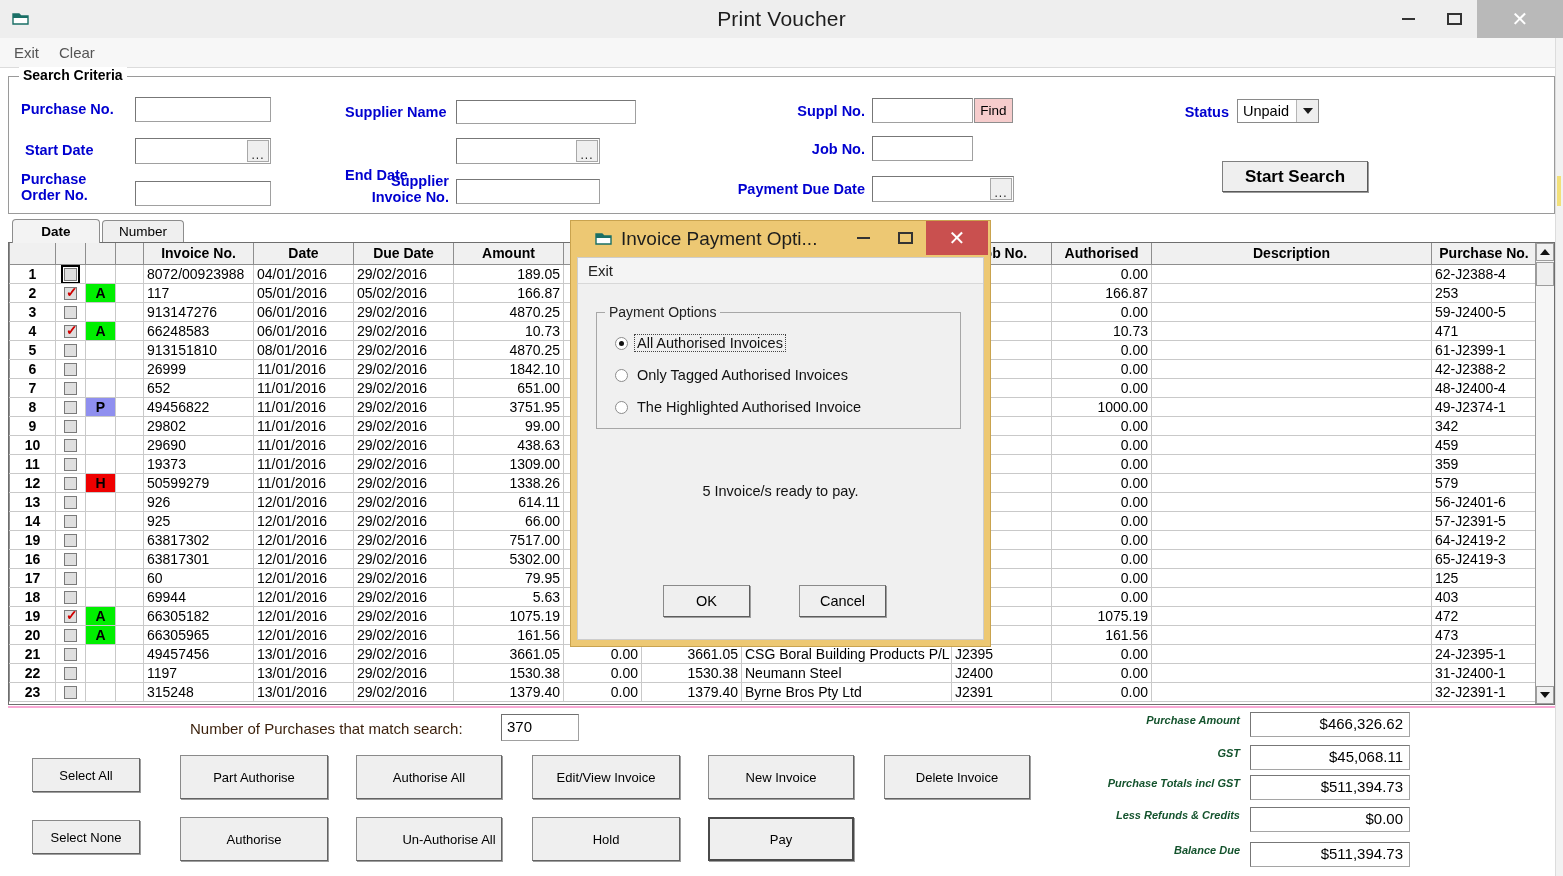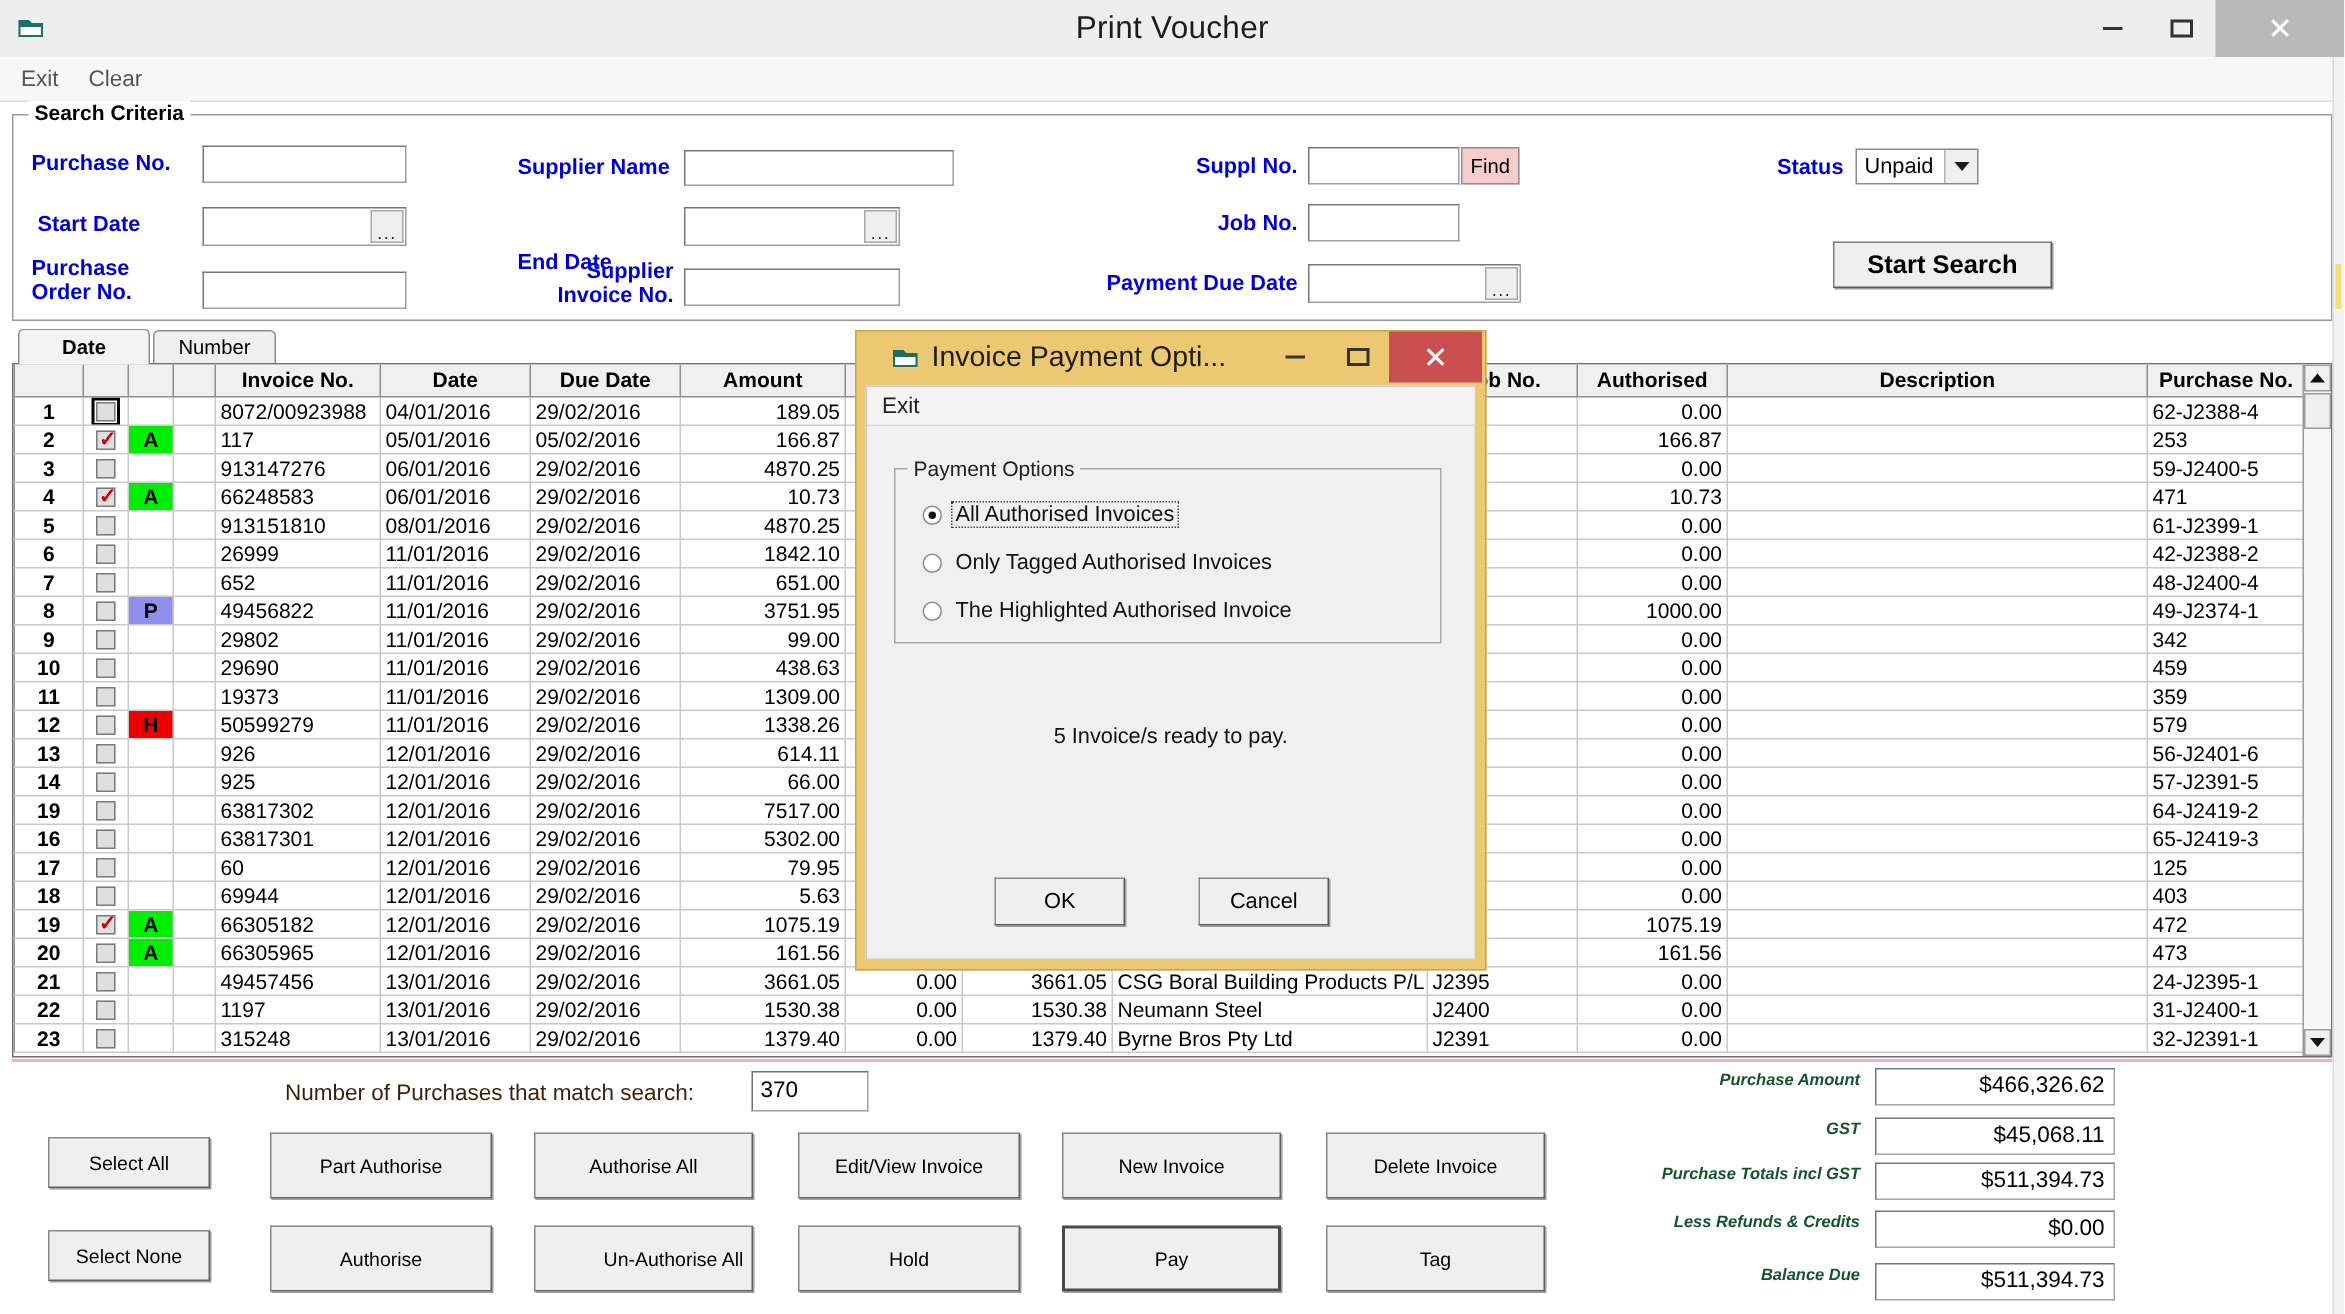--- a/index.html
+++ b/index.html
@@ -762,21 +762,20 @@
     <span class="actbtn" style="left:348px; top:47px; width:146px; height:44px;">Authorise All</span>
     <span class="actbtn" style="left:524px; top:47px; width:148px; height:44px;">Edit/View Invoice</span>
     <span class="actbtn" style="left:700px; top:47px; width:146px; height:44px;">New Invoice</span>
     <span class="actbtn" style="left:876px; top:47px; width:146px; height:44px;">Delete Invoice</span>
 
     <span class="actbtn" style="left:24px;  top:112px; width:108px; height:34px;">Select None</span>
     <span class="actbtn" style="left:172px; top:109px; width:148px; height:44px;">Authorise</span>
     <span class="actbtn" style="left:348px; top:109px; width:146px; height:44px;padding-left:40px;">Un-Authorise All</span>
     <span class="actbtn" style="left:524px; top:109px; width:148px; height:44px;">Hold</span>
     <span class="actbtn focus" style="left:700px; top:109px; width:146px; height:44px;">Pay</span>
-    <span class="actbtn" style="left:876px; top:109px; width:146px; height:44px;">Tag</span>
 
     <span class="totlbl" style="top:6px;">Purchase Amount</span>
     <span class="totbox" style="top:4px;">$466,326.62</span>
     <span class="totlbl" style="top:39px;">GST</span>
     <span class="totbox" style="top:37px;">$45,068.11</span>
     <span class="totlbl" style="top:69px;">Purchase Totals incl GST</span>
     <span class="totbox" style="top:67px;">$511,394.73</span>
     <span class="totlbl" style="top:101px;">Less Refunds &amp; Credits</span>
     <span class="totbox" style="top:99px;">$0.00</span>
     <span class="totlbl" style="top:136px;">Balance Due</span>

